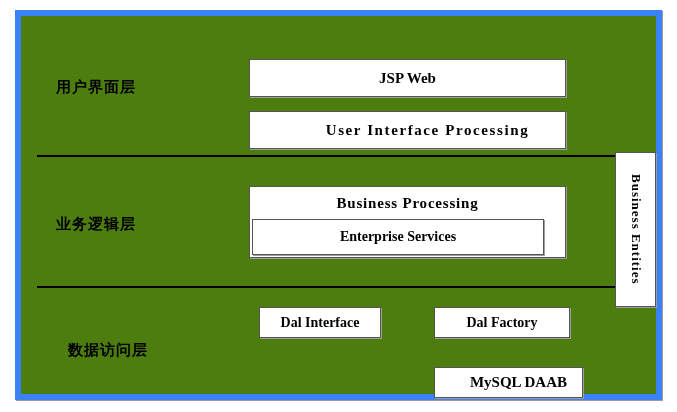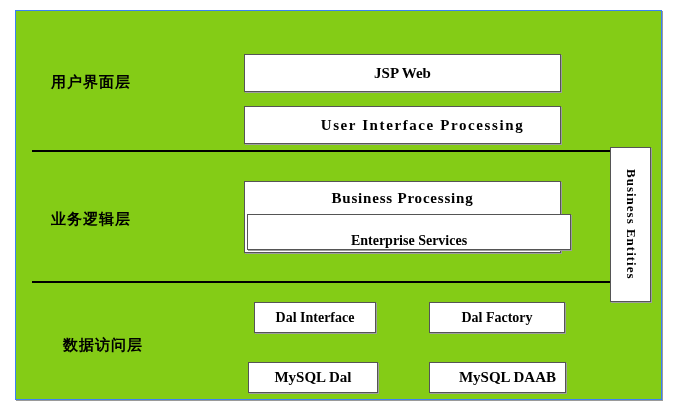--- a/index.html
+++ b/index.html
@@ -16,23 +16,23 @@
   }
 
   
   #diagram-frame {
     position: absolute;
     left: 15px;
     top: 10px;
     width: 647px;
     height: 390px;
     box-sizing: border-box;
-    border: 1px solid #3b82f6;
+    border: 6px solid #3b82f6;
     box-shadow: 1px 1px 0 0 #9a9a9a;
-    background: #84cc16;
+    background: #4d7c0f;
   }
 
   
   .layer-divider {
     position: absolute;
     height: 0;
     border-top: 2px solid #000000;
     left: 16px;
   }
   #divider-ui-bl   { top: 139px; width: 620px; }
@@ -83,24 +83,23 @@
   
   #box-business-components {
     left: 228px; top: 170px; width: 317px; height: 72px;
     align-items: flex-start;
     justify-content: center;
     padding-top: 8px;
     font-size: 15px;
     letter-spacing: 0.8px;
   }
   #box-enterprise-services {
-    left: 231px; top: 203px; width: 324px; height: 36px;
+    left: 231px; top: 203px; width: 292px; height: 36px;
     font-size: 14px;
     z-index: 3;
-    align-items: flex-end;
   }
 
   
   #box-business-entities {
     left: 594px; top: 136px; width: 41px; height: 155px;
     z-index: 4;
     align-items: center;
     justify-content: center;
   }
   #box-business-entities .vertical-label {
@@ -108,21 +107,21 @@
     text-orientation: mixed;
     font-size: 13px;
     letter-spacing: 1px;
     white-space: nowrap;
   }
 
   
   #box-dal-interface { left: 238px; top: 291px; width: 122px; height: 31px; font-size: 14px; justify-content: center; }
   #box-dal-factory   { left: 413px; top: 291px; width: 136px; height: 31px; font-size: 14px; text-align: right; }
   #box-mysql-dal     { left: 232px; top: 351px; width: 130px; height: 31px; font-size: 15px; }
-  #box-mysql-daab    { left: 413px; top: 351px; width: 137px; height: 31px; font-size: 15px; padding-left: 20px; }
+  #box-mysql-daab    { left: 413px; top: 351px; width: 149px; height: 31px; font-size: 15px; padding-left: 20px; }
 </style>
 </head>
 <body>
 
 <div id="diagram-frame">
 
   <div class="layer-divider" id="divider-ui-bl"></div>
   <div class="layer-divider" id="divider-bl-dal"></div>
 
   <div class="layer-caption" id="caption-ui">用户界面层</div>
@@ -150,21 +149,18 @@
   </div>
 
   <div class="comp-box" id="box-dal-interface">
     <span>Dal Interface</span>
   </div>
 
   <div class="comp-box" id="box-dal-factory">
     <span>Dal Factory</span>
   </div>
 
-  <div class="comp-box" id="box-mysql-dal">
-    <span>MySQL Dal</span>
-  </div>
 
   <div class="comp-box" id="box-mysql-daab">
     <span>MySQL DAAB</span>
   </div>
 
 </div>
 
 </body></html>

